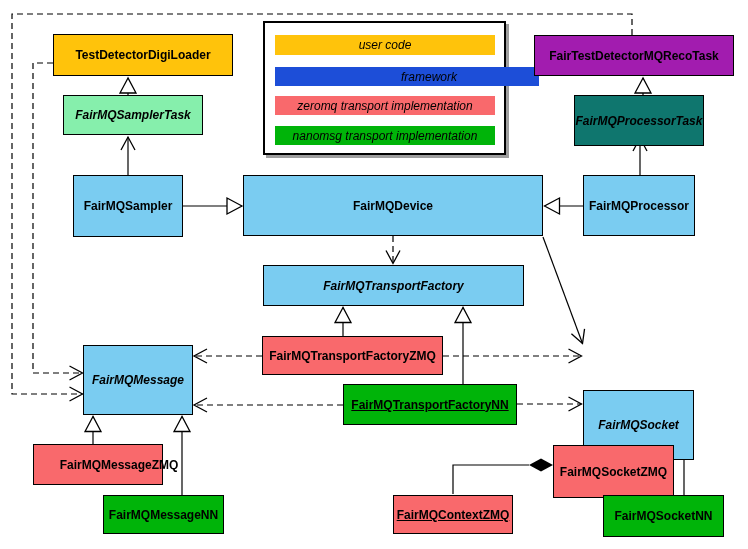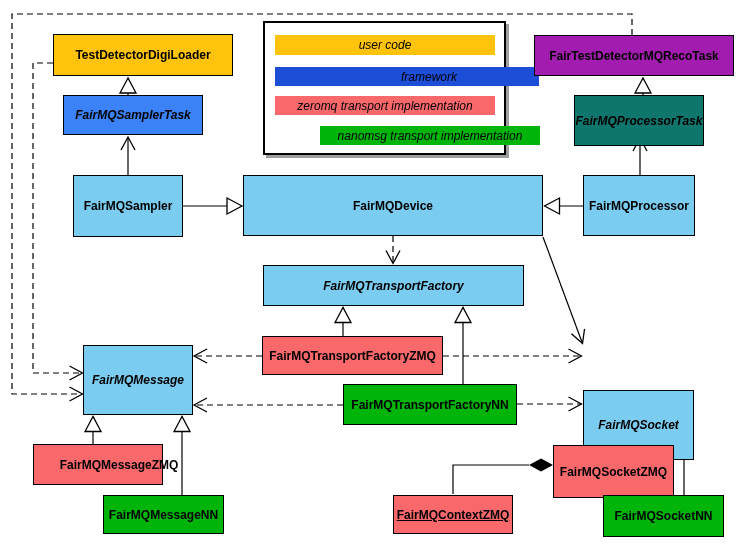--- a/index.html
+++ b/index.html
@@ -21,21 +21,21 @@
     box-shadow:3px 3px 0 #9e9e9e;
   }
   .legend-bar{
     position:absolute;left:10px;width:220px;height:20px;
     display:flex;align-items:center;justify-content:center;
     font-size:12px;color:#000;white-space:nowrap;font-style:italic;
   }
   .lb0{top:12px;}
   .lb1{top:44px;height:19px;}
   .lb2{top:73px;height:19px;}
-  .lb3{top:103px;height:19px;margin-left:45px;}
+  .lb3{top:103px;height:19px;}
 </style>
 </head>
 <body>
 
 <div id="stage">
 
   <svg id="edges" width="748" height="549" viewBox="0 0 748 549">
     <defs>
       <marker id="tri" markerUnits="userSpaceOnUse" markerWidth="36" markerHeight="36" viewBox="-18 -18 36 36" refX="0" refY="0" orient="auto">
         <path d="M0,0 L-15,-8 L-15,8 Z" fill="#ffffff" stroke="#000000" stroke-width="1.3"></path>
@@ -78,37 +78,37 @@
 
   <div class="legend-frame">
     <div class="legend-bar lb0" style="background-color: rgb(255, 195, 11);">user code</div>
     <div class="legend-bar lb1" style="background-color: #1d4ed8; padding-left: 44px;">framework</div>
     <div class="legend-bar lb2" style="background-color: rgb(249, 105, 108);">zeromq transport implementation</div>
     <div class="legend-bar lb3" style="background-color: rgb(0, 180, 9);">nanomsg transport implementation</div>
   </div>
 
   <div class="node" style="left: 53px; top: 34px; width: 180px; height: 42px; background-color: rgb(255, 195, 11);">TestDetectorDigiLoader</div>
 
-  <div class="node abstract" style="left: 63px; top: 95px; width: 140px; height: 40px; background-color: #3b82f6;">FairMQSamplerTask</div>
+  <div class="node abstract" style="left: 63px; top: 95px; width: 140px; height: 40px; background-color: #86efac;">FairMQSamplerTask</div>
 
   <div class="node" style="left: 73px; top: 175px; width: 110px; height: 62px; background-color: rgb(122, 204, 241);">FairMQSampler</div>
 
   <div class="node" style="left: 243px; top: 175px; width: 300px; height: 61px; background-color: rgb(122, 204, 241);">FairMQDevice</div>
 
   <div class="node" style="left: 534px; top: 35px; width: 200px; height: 41px; background-color: #a21caf;">FairTestDetectorMQRecoTask</div>
 
   <div class="node abstract" style="left: 574px; top: 95px; width: 130px; height: 51px; background-color: #0f766e;">FairMQProcessorTask</div>
 
   <div class="node" style="left: 583px; top: 175px; width: 112px; height: 61px; background-color: rgb(122, 204, 241);">FairMQProcessor</div>
 
   <div class="node abstract" style="left: 263px; top: 265px; width: 261px; height: 41px; background-color: rgb(122, 204, 241);">FairMQTransportFactory</div>
 
   <div class="node" style="left: 262px; top: 336px; width: 181px; height: 39px; background-color: rgb(249, 105, 108);">FairMQTransportFactoryZMQ</div>
 
-  <div class="node" style="left: 343px; top: 384px; width: 174px; height: 41px; background-color: rgb(0, 180, 9);">FairMQTransportFactoryNN</div>
+  <div class="node" style="left: 343px; top: 384px; width: 174px; height: 41px; background-color: rgb(0, 180, 9); text-decoration: underline;">FairMQTransportFactoryNN</div>
 
   <div class="node abstract" style="left: 83px; top: 345px; width: 110px; height: 70px; background-color: rgb(122, 204, 241);">FairMQMessage</div>
 
   <div class="node abstract" style="left: 583px; top: 345px; width: 111px; height: 70px; background-color: rgb(122, 204, 241); margin-top: 45px;">FairMQSocket</div>
 
   <div class="node" style="left: 33px; top: 444px; width: 130px; height: 41px; background-color: rgb(249, 105, 108); padding-left: 42px;">FairMQMessageZMQ</div>
 
   <div class="node" style="left: 103px; top: 495px; width: 121px; height: 39px; background-color: rgb(0, 180, 9);">FairMQMessageNN</div>
 
   <div class="node" style="left: 393px; top: 495px; width: 120px; height: 39px; background-color: rgb(249, 105, 108); text-decoration: underline;">FairMQContextZMQ</div>

